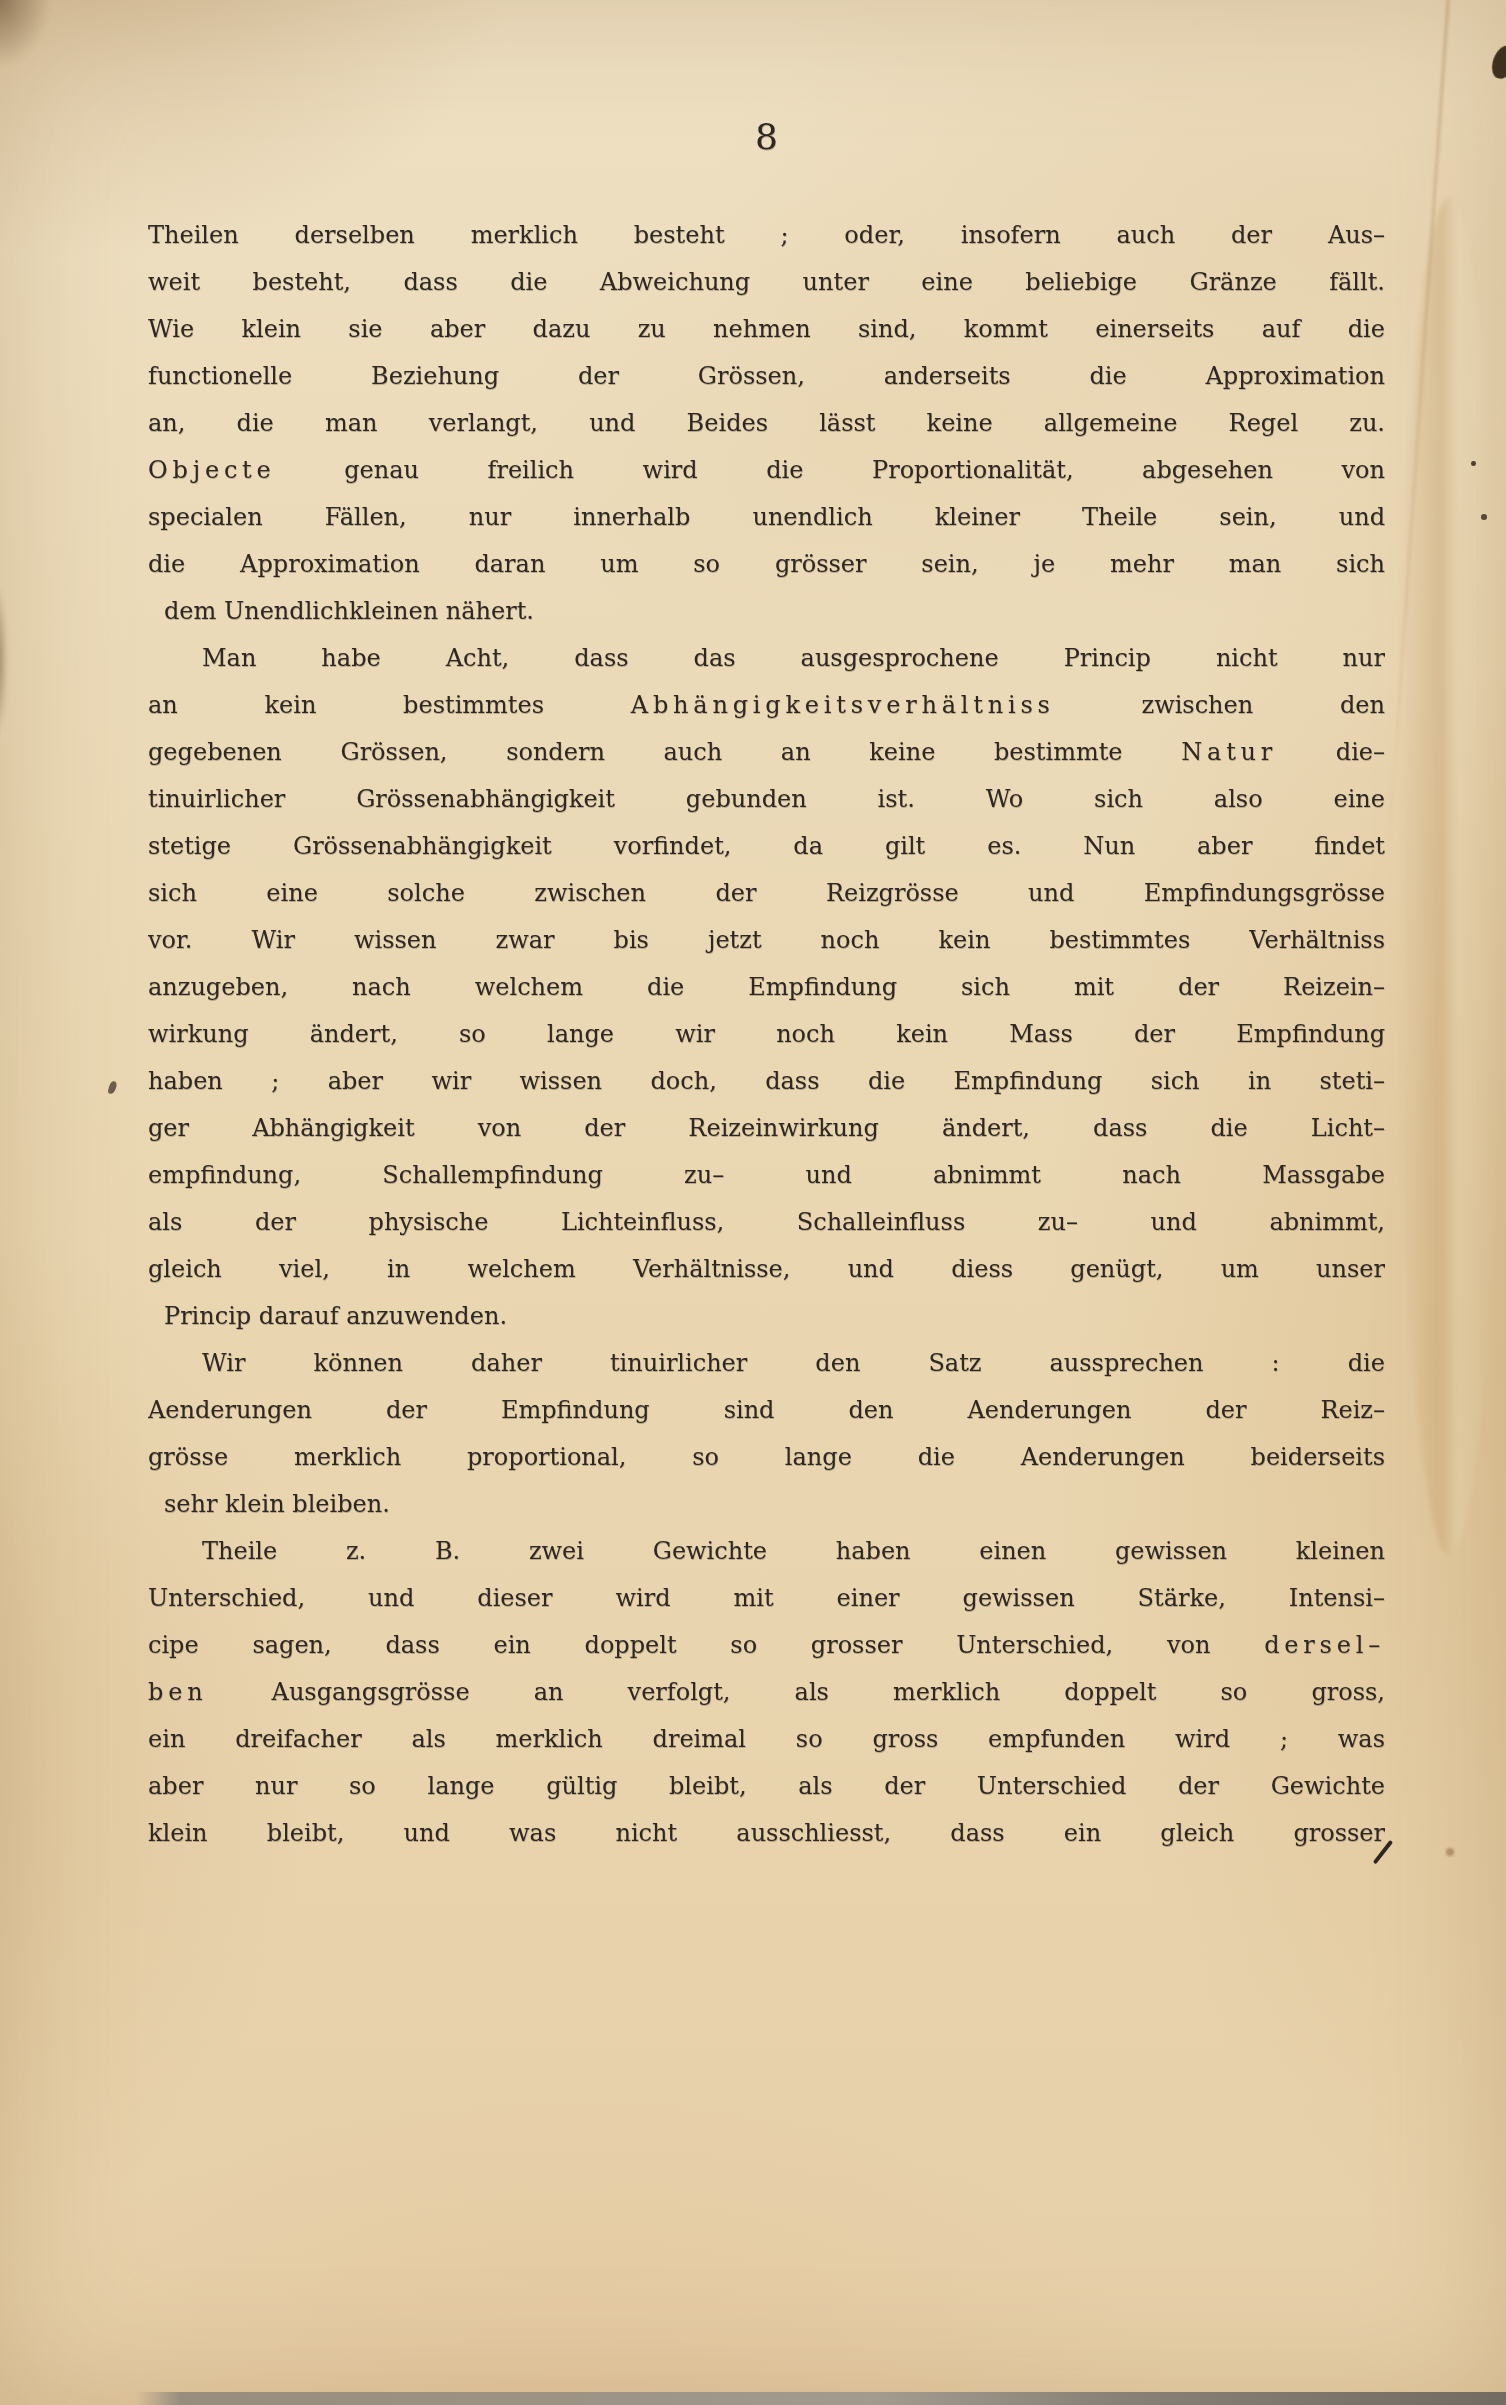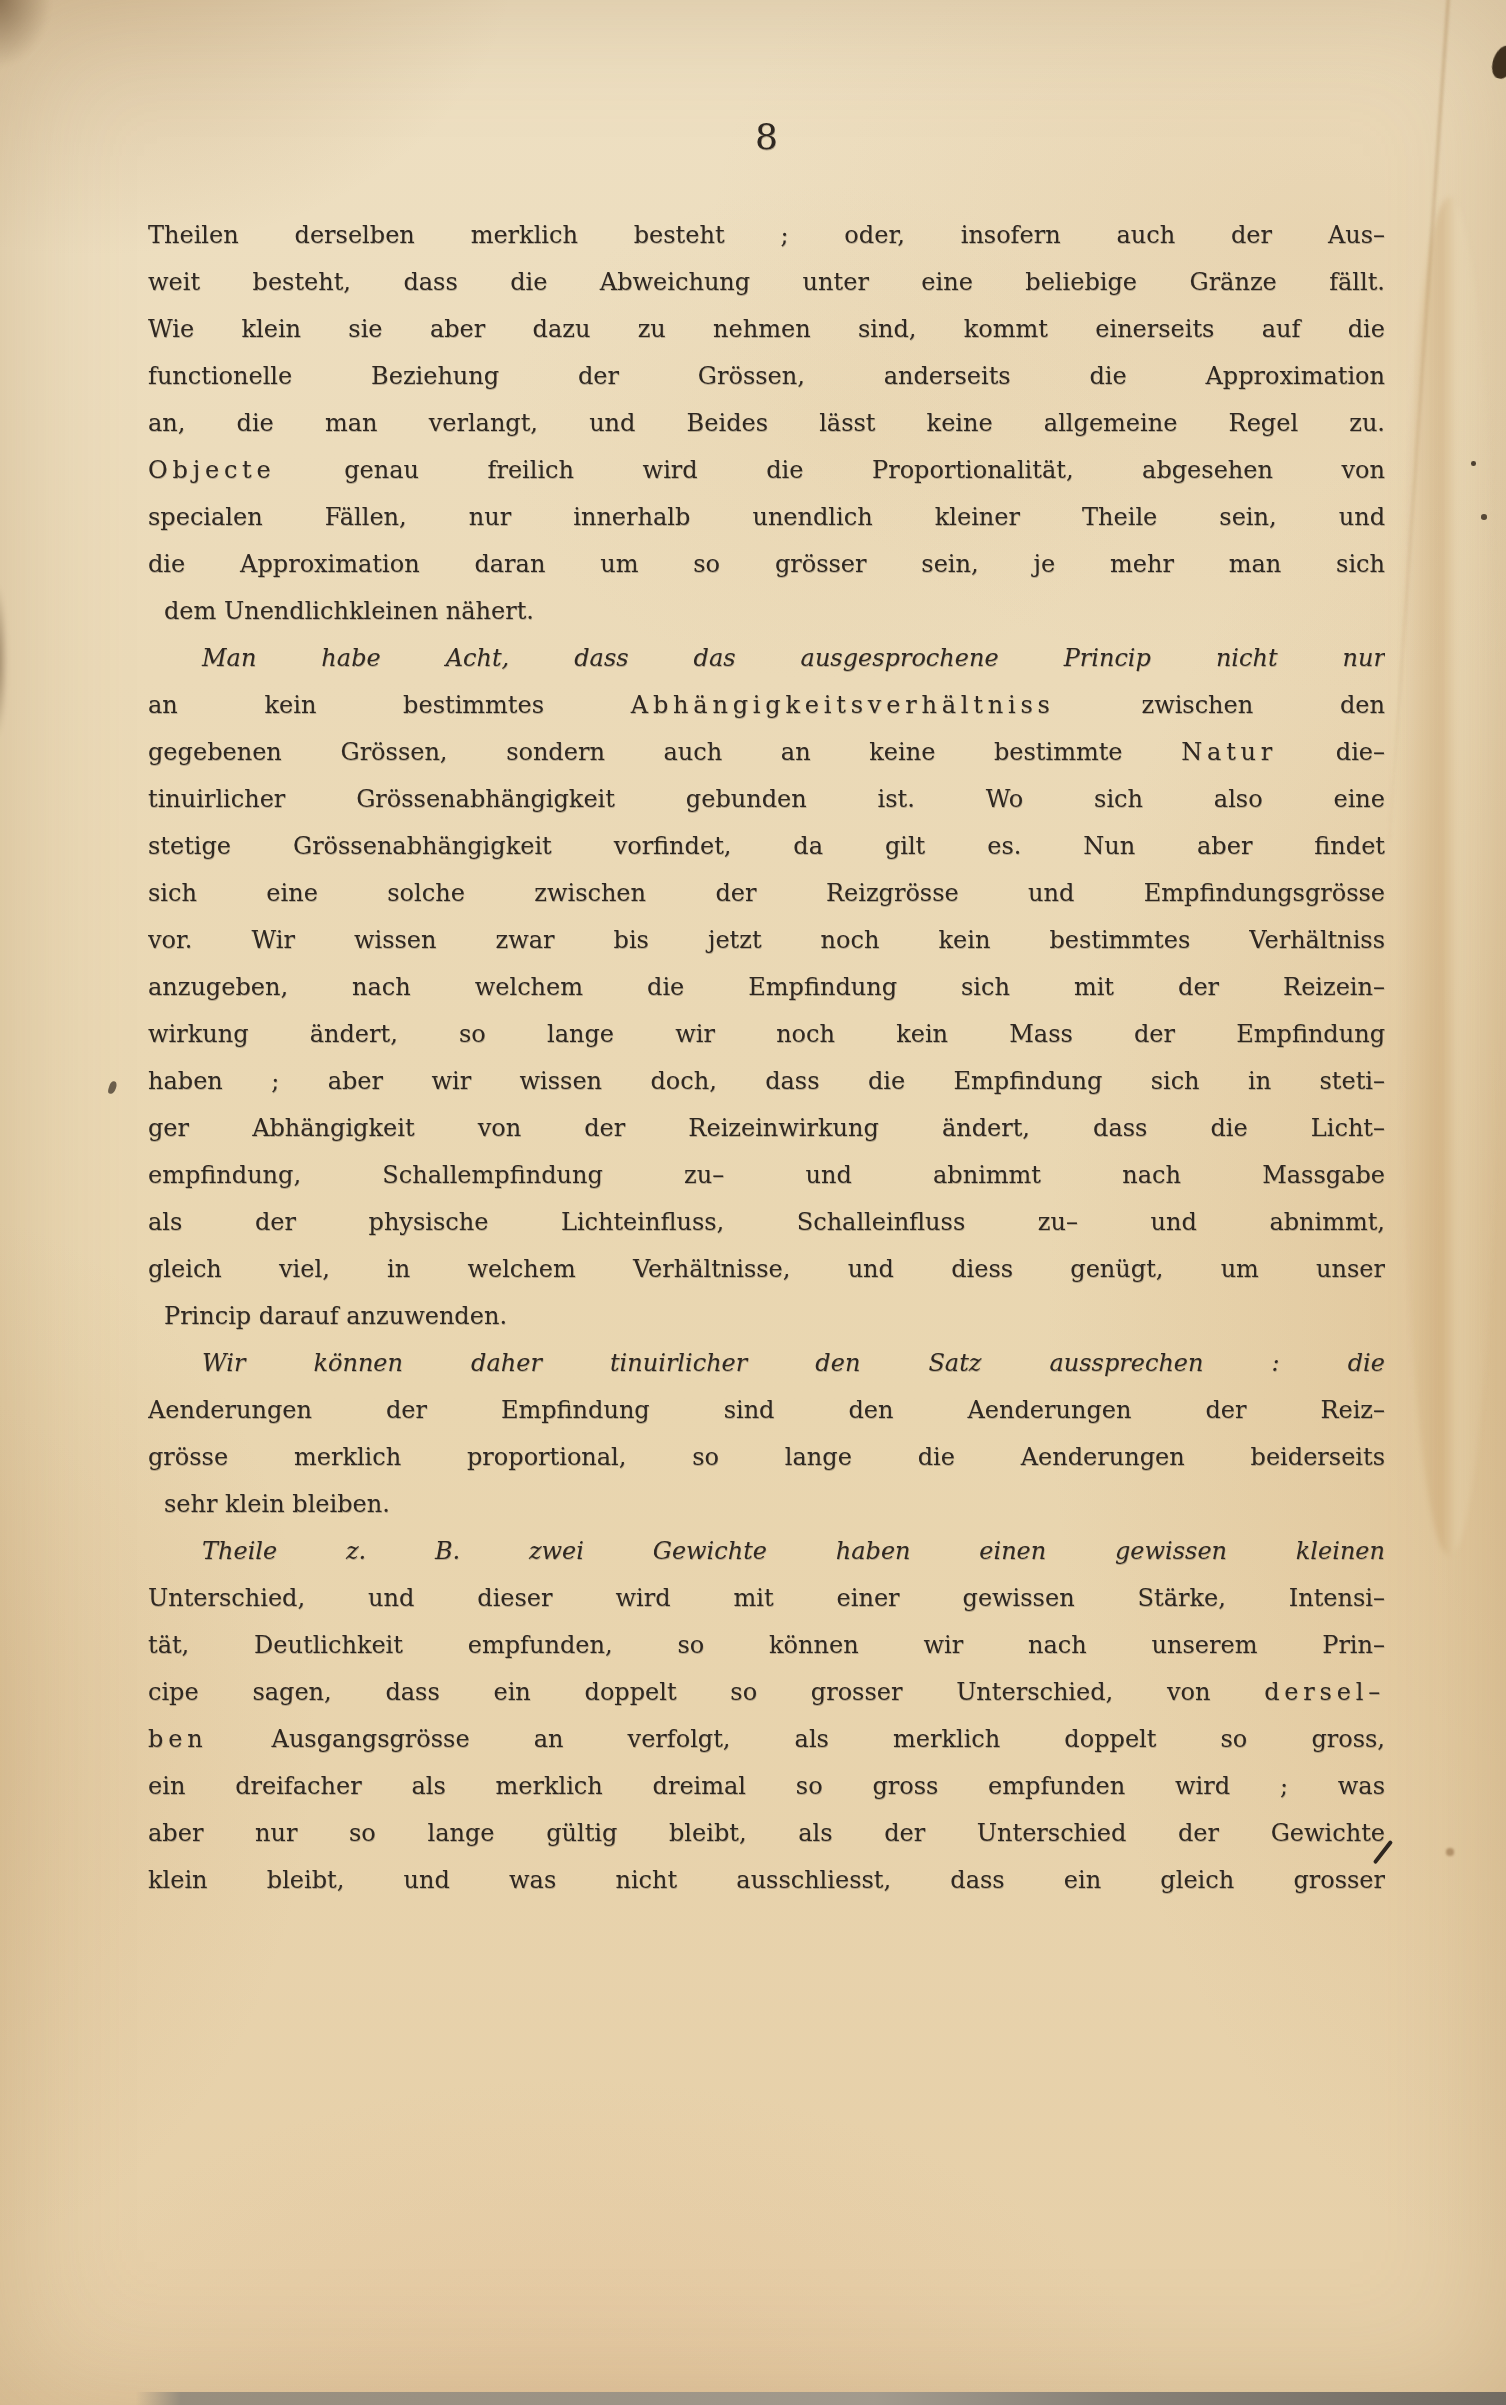--- a/index.html
+++ b/index.html
@@ -69,21 +69,21 @@
     text-align:center;font-size:36px;color:#2f2822;
     text-shadow:0.5px 0.5px 0 rgba(64,52,40,0.35);
   }
   .text-block{
     position:absolute;top:212px;left:148px;width:1237px;
     font-size:24px;line-height:47px;color:#2f2822;
     text-shadow:0.5px 0.5px 0 rgba(64,52,40,0.3);
   }
   .line{text-align:justify;text-align-last:justify;height:47px;overflow:hidden;}
   .line.last{text-align-last:left;margin-left:16px;}
-  .line.indent{text-indent:54px;font-style:italic;}
+  .line.indent{text-indent:54px;}
   .sperr{letter-spacing:0.2em;}
 </style>
 </head>
 <body>
 
 <div class="paper">
   <div class="crease"></div>
   <div class="tide"></div>
   <div class="corner-tl"></div>
   <div class="edge-sliver"></div>
@@ -117,21 +117,20 @@
       <div class="line"><span>empfindung, Schallempfindung zu– und abnimmt nach Massgabe</span></div>
       <div class="line"><span>als der physische Lichteinfluss, Schalleinfluss zu– und abnimmt,</span></div>
       <div class="line"><span>gleich viel, in welchem Verhältnisse, und diess genügt, um unser</span></div>
       <div class="line last"><span>Princip darauf anzuwenden.</span></div>
       <div class="line indent"><span>Wir können daher tinuirlicher den Satz aussprechen : die</span></div>
       <div class="line"><span>Aenderungen der Empfindung sind den Aenderungen der Reiz–</span></div>
       <div class="line"><span>grösse merklich proportional, so lange die Aenderungen beiderseits</span></div>
       <div class="line last"><span>sehr klein bleiben.</span></div>
       <div class="line indent"><span>Theile z. B. zwei Gewichte haben einen gewissen kleinen</span></div>
       <div class="line"><span>Unterschied, und dieser wird mit einer gewissen Stärke, Intensi–</span></div>
-      <div class="line"><span>tät, Deutlichkeit empfunden, so können wir nach unserem Prin–</span></div>
       <div class="line"><span>cipe sagen, dass ein doppelt so grosser Unterschied, von </span><span class="sperr">dersel–</span></div>
       <div class="line"><span class="sperr">ben</span><span> Ausgangsgrösse an verfolgt, als merklich doppelt so gross,</span></div>
       <div class="line"><span>ein dreifacher als merklich dreimal so gross empfunden wird ; was</span></div>
       <div class="line"><span>aber nur so lange gültig bleibt, als der Unterschied der Gewichte</span></div>
       <div class="line"><span>klein bleibt, und was nicht ausschliesst, dass ein gleich grosser</span></div>
     </div>
 
   <div class="pen-stroke"></div>
   <div class="apostrophe"></div>
   <div class="scan-strip"></div>

